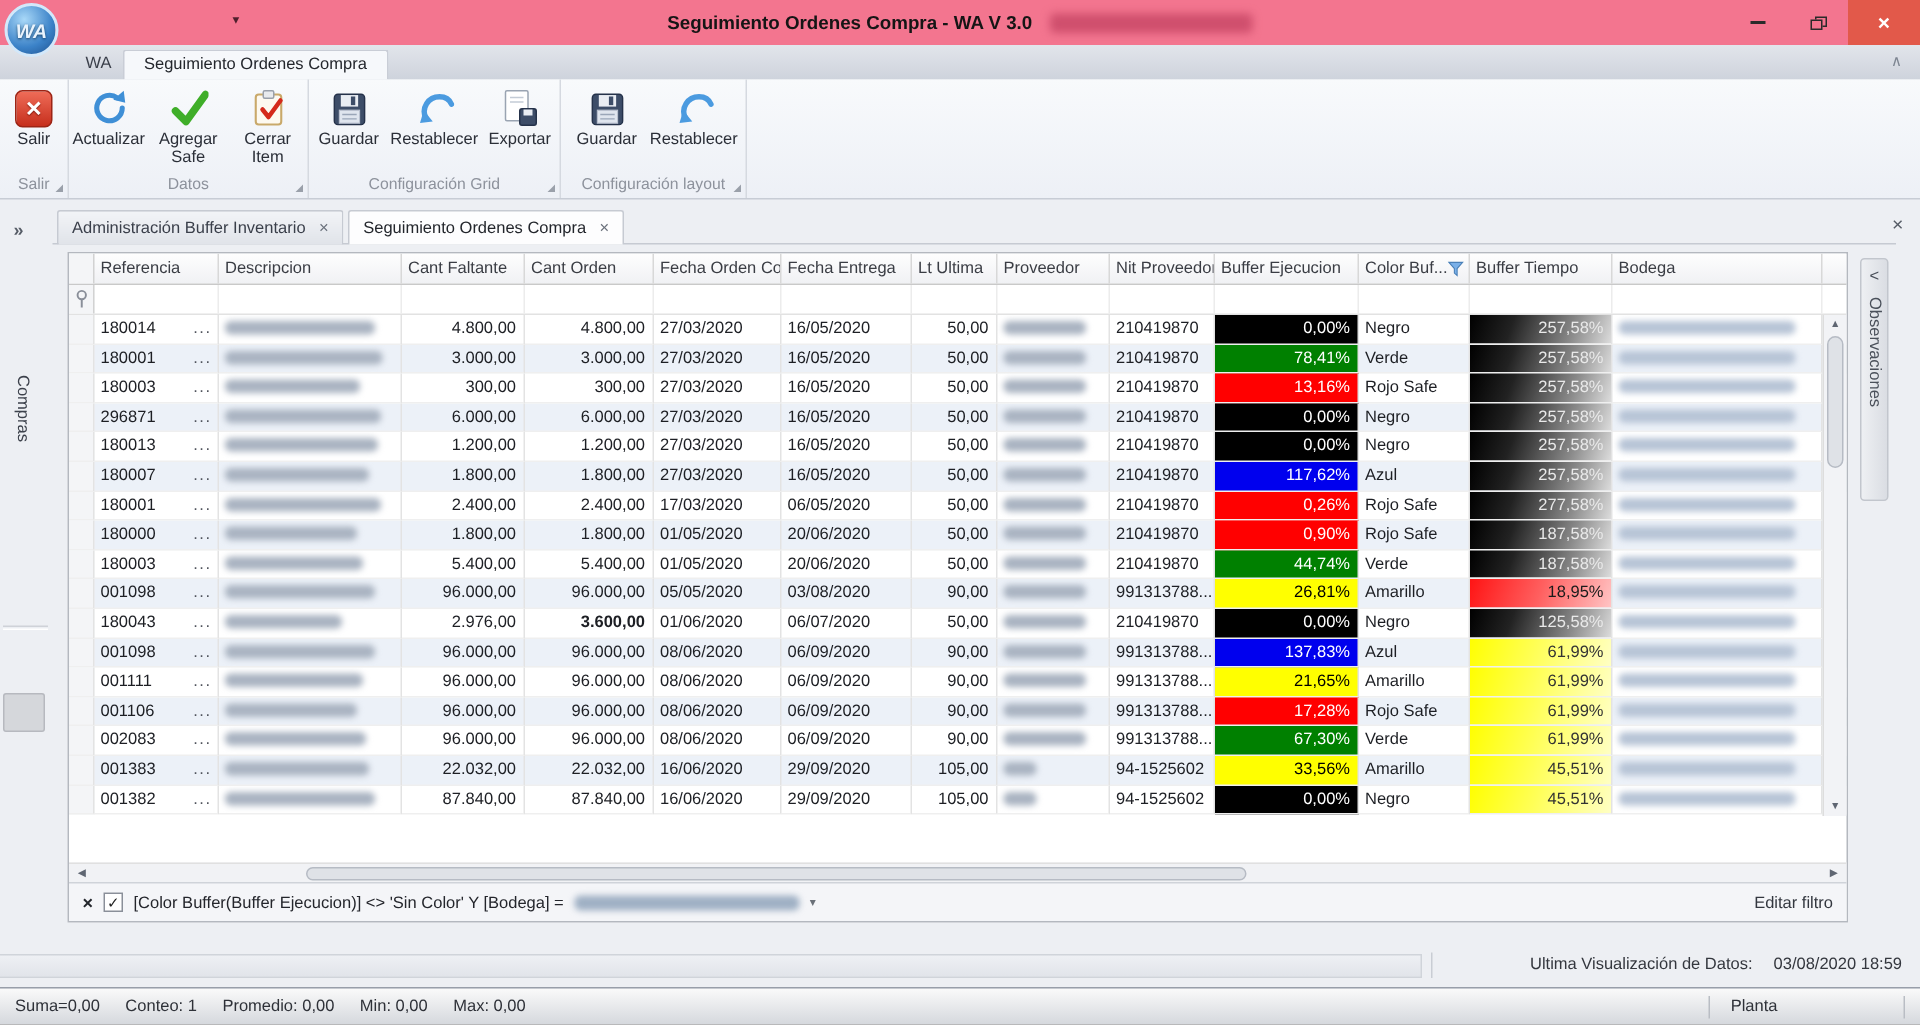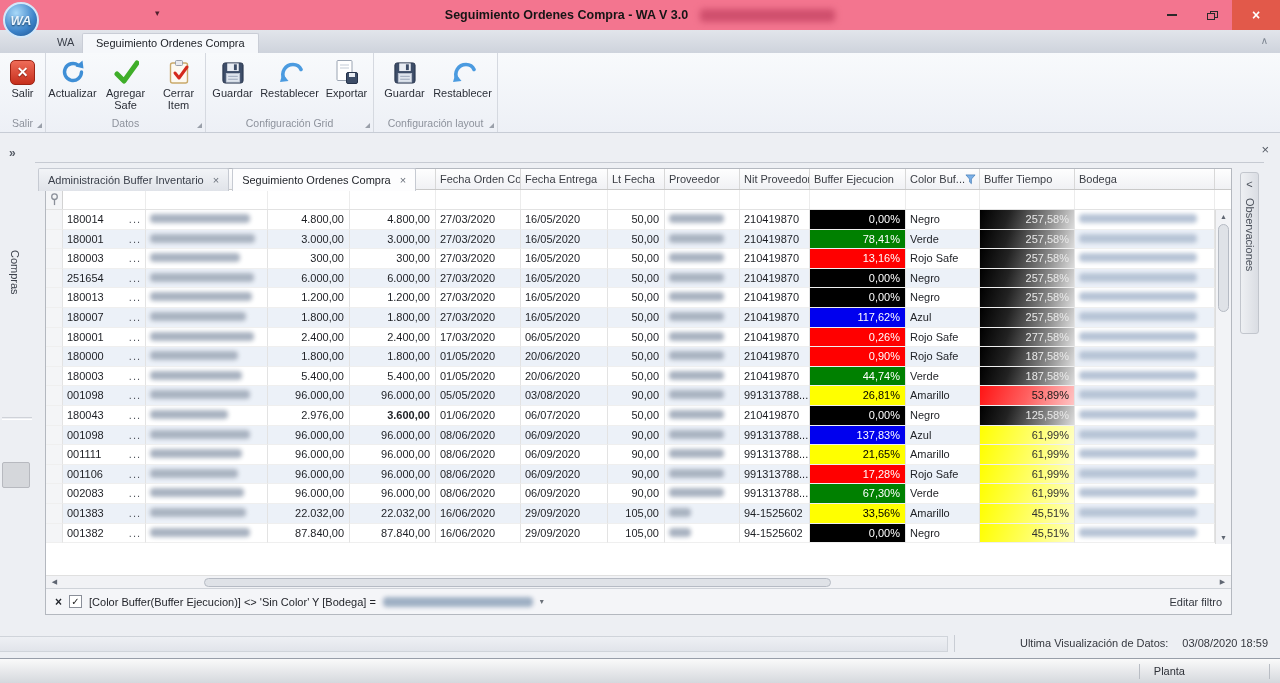--- a/index.html
+++ b/index.html
@@ -47,21 +47,21 @@
               border-right:5px solid #9aa0aa; border-top:5px solid transparent; }
   .exit-box { width:25px; height:25px; border-radius:5px; border:1px solid #9c2415;
               background:linear-gradient(#ef6c58,#c62f1d); color:#fff; font-weight:bold; font-size:14px;
               display:flex; align-items:center; justify-content:center; text-shadow:0 1px 1px #7a1408; }
 
   
   .doctab-line { position:absolute; left:35px; top:162px; width:1229px; border-top:1px solid #c6cad2; }
   .doctabs { position:absolute; left:38px; top:140px; height:23px; display:flex; gap:3px; z-index:2; }
   .dtab { height:23px; padding:4px 9px; display:flex; gap:9px; align-items:center; color:#3a3f4a;
           background:linear-gradient(#f2f4f7,#e0e3e9); border:1px solid #c6cad2; border-bottom:none;
-          border-radius:2px 2px 0 0;margin-top:28px; }
+          border-radius:2px 2px 0 0; }
   .dtab-active { background:#fdfdfe; color:#23262c; }
   .dtab-x { color:#6a707b; font-size:11px; }
   .expand-btn { position:absolute; left:9px; top:146px; color:#565c66; font-size:12px; font-weight:bold; }
   .panel-close { position:absolute; right:11px; top:142px; color:#565c66; font-size:13px; }
   .sidebar-text { position:absolute; left:9px; top:250px; writing-mode:vertical-rl; color:#3c414b; }
   .sidebar-groove { position:absolute; left:2px; top:417px; width:30px; height:3px;
                     border-top:1px solid #cfd2d8; border-bottom:1px solid #ffffff; }
   .sidebar-box { position:absolute; left:2px; top:462px; width:28px; height:26px; background:#d5d7db;
                  border:1px solid #b7b9bf; border-radius:2px; }
   .obs-tab { position:absolute; left:1240px; top:172px; width:19px; height:162px;
@@ -309,21 +309,21 @@
   <div class="grid-panel">
     <div class="grid-area">
       <div class="ghead" id="grid-header">
           <div class="gh ind" style="width: 17px;"></div>
           <div class="gh" style="width: 83px;"><span>Referencia</span></div>
           <div class="gh" style="width: 122px;"><span>Descripcion</span></div>
           <div class="gh" style="width: 82px;"><span>Cant Faltante</span></div>
           <div class="gh" style="width: 86px;"><span>Cant Orden</span></div>
           <div class="gh" style="width: 85px;"><span>Fecha Orden Co...</span></div>
           <div class="gh" style="width: 87px;"><span>Fecha Entrega</span></div>
-          <div class="gh" style="width: 57px;"><span>Lt Fecha</span></div>
+          <div class="gh" style="width: 57px;"><span>Lt Ultima</span></div>
           <div class="gh" style="width: 75px;"><span>Proveedor</span></div>
           <div class="gh" style="width: 70px;"><span>Nit Proveedor</span></div>
           <div class="gh" style="width: 96px;"><span>Buffer Ejecucion</span></div>
           <div class="gh" style="width: 74px;"><span>Color Buf...</span><span class="funnel"><svg width="11" height="11" viewBox="0 0 12 12">
                 <path d="M1 1 h10 l-4 4.5 v5 l-2 -1.7 v-3.3 z" fill="#7ab0e8" stroke="#4a80b8" stroke-width="0.8"></path>
               </svg></span></div>
           <div class="gh" style="width: 95px;"><span>Buffer Tiempo</span></div>
           <div class="gh" style="width: 140px;"><span>Bodega</span></div>
         </div>
       <div class="gfilter" id="grid-filter">
@@ -417,21 +417,21 @@
             <div class="gc num buf-rojo" style="width: 96px;">13,16%</div>
             <div class="gc " style="width: 74px;">Rojo Safe</div>
             <div class="gc num tmp-black" style="width: 95px;">257,58%</div>
             <div class="gc " style="width: 140px;">
               <div class="redact bod" style="width: 118px;"></div>
             </div>
           </div>
           <div class="grow">
             <div class="gc ind" style="width: 17px;"></div>
             <div class="gc refcell" style="width: 83px;">
-              <span>251654</span>
+              <span>296871</span>
               <span class="ellipsis">...</span>
             </div>
             <div class="gc " style="width: 122px;">
               <div class="redact" style="width: 104px;"></div>
             </div>
             <div class="gc num" style="width: 82px;">6.000,00</div>
             <div class="gc num" style="width: 86px;">6.000,00</div>
             <div class="gc " style="width: 85px;">27/03/2020</div>
             <div class="gc " style="width: 87px;">16/05/2020</div>
             <div class="gc num" style="width: 57px;">50,00</div>
@@ -584,21 +584,21 @@
             <div class="gc num" style="width: 86px;">96.000,00</div>
             <div class="gc " style="width: 85px;">05/05/2020</div>
             <div class="gc " style="width: 87px;">03/08/2020</div>
             <div class="gc num" style="width: 57px;">90,00</div>
             <div class="gc " style="width: 75px;">
               <div class="redact" style="width: 55px;"></div>
             </div>
             <div class="gc " style="width: 70px;">991313788...</div>
             <div class="gc num buf-amarillo" style="width: 96px;">26,81%</div>
             <div class="gc " style="width: 74px;">Amarillo</div>
-            <div class="gc num tmp-red" style="width: 95px;">53,89%</div>
+            <div class="gc num tmp-red" style="width: 95px;">18,95%</div>
             <div class="gc " style="width: 140px;">
               <div class="redact bod" style="width: 118px;"></div>
             </div>
           </div>
           <div class="grow">
             <div class="gc ind" style="width: 17px;"></div>
             <div class="gc refcell" style="width: 83px;">
               <span>180043</span>
               <span class="ellipsis">...</span>
             </div>
@@ -796,20 +796,27 @@
   <div class="infoband">
     <div class="info-strip"></div>
     <div class="info-sep"></div>
     <div class="lastview">
       <span>Ultima Visualización de Datos:</span>
       <span>03/08/2020 18:59</span>
     </div>
   </div>
 
   <div class="statusbar">
+    <div class="sb-items" id="sb-items">
+        <span>Suma=0,00</span>
+        <span>Conteo: 1</span>
+        <span>Promedio: 0,00</span>
+        <span>Min: 0,00</span>
+        <span>Max: 0,00</span>
+      </div>
     <div class="sb-right">
       <span class="sb-sep"></span>
       <span class="sb-planta">Planta</span>
       <span class="sb-sep"></span>
     </div>
   </div>
 
 </div>
 
 </body></html>

